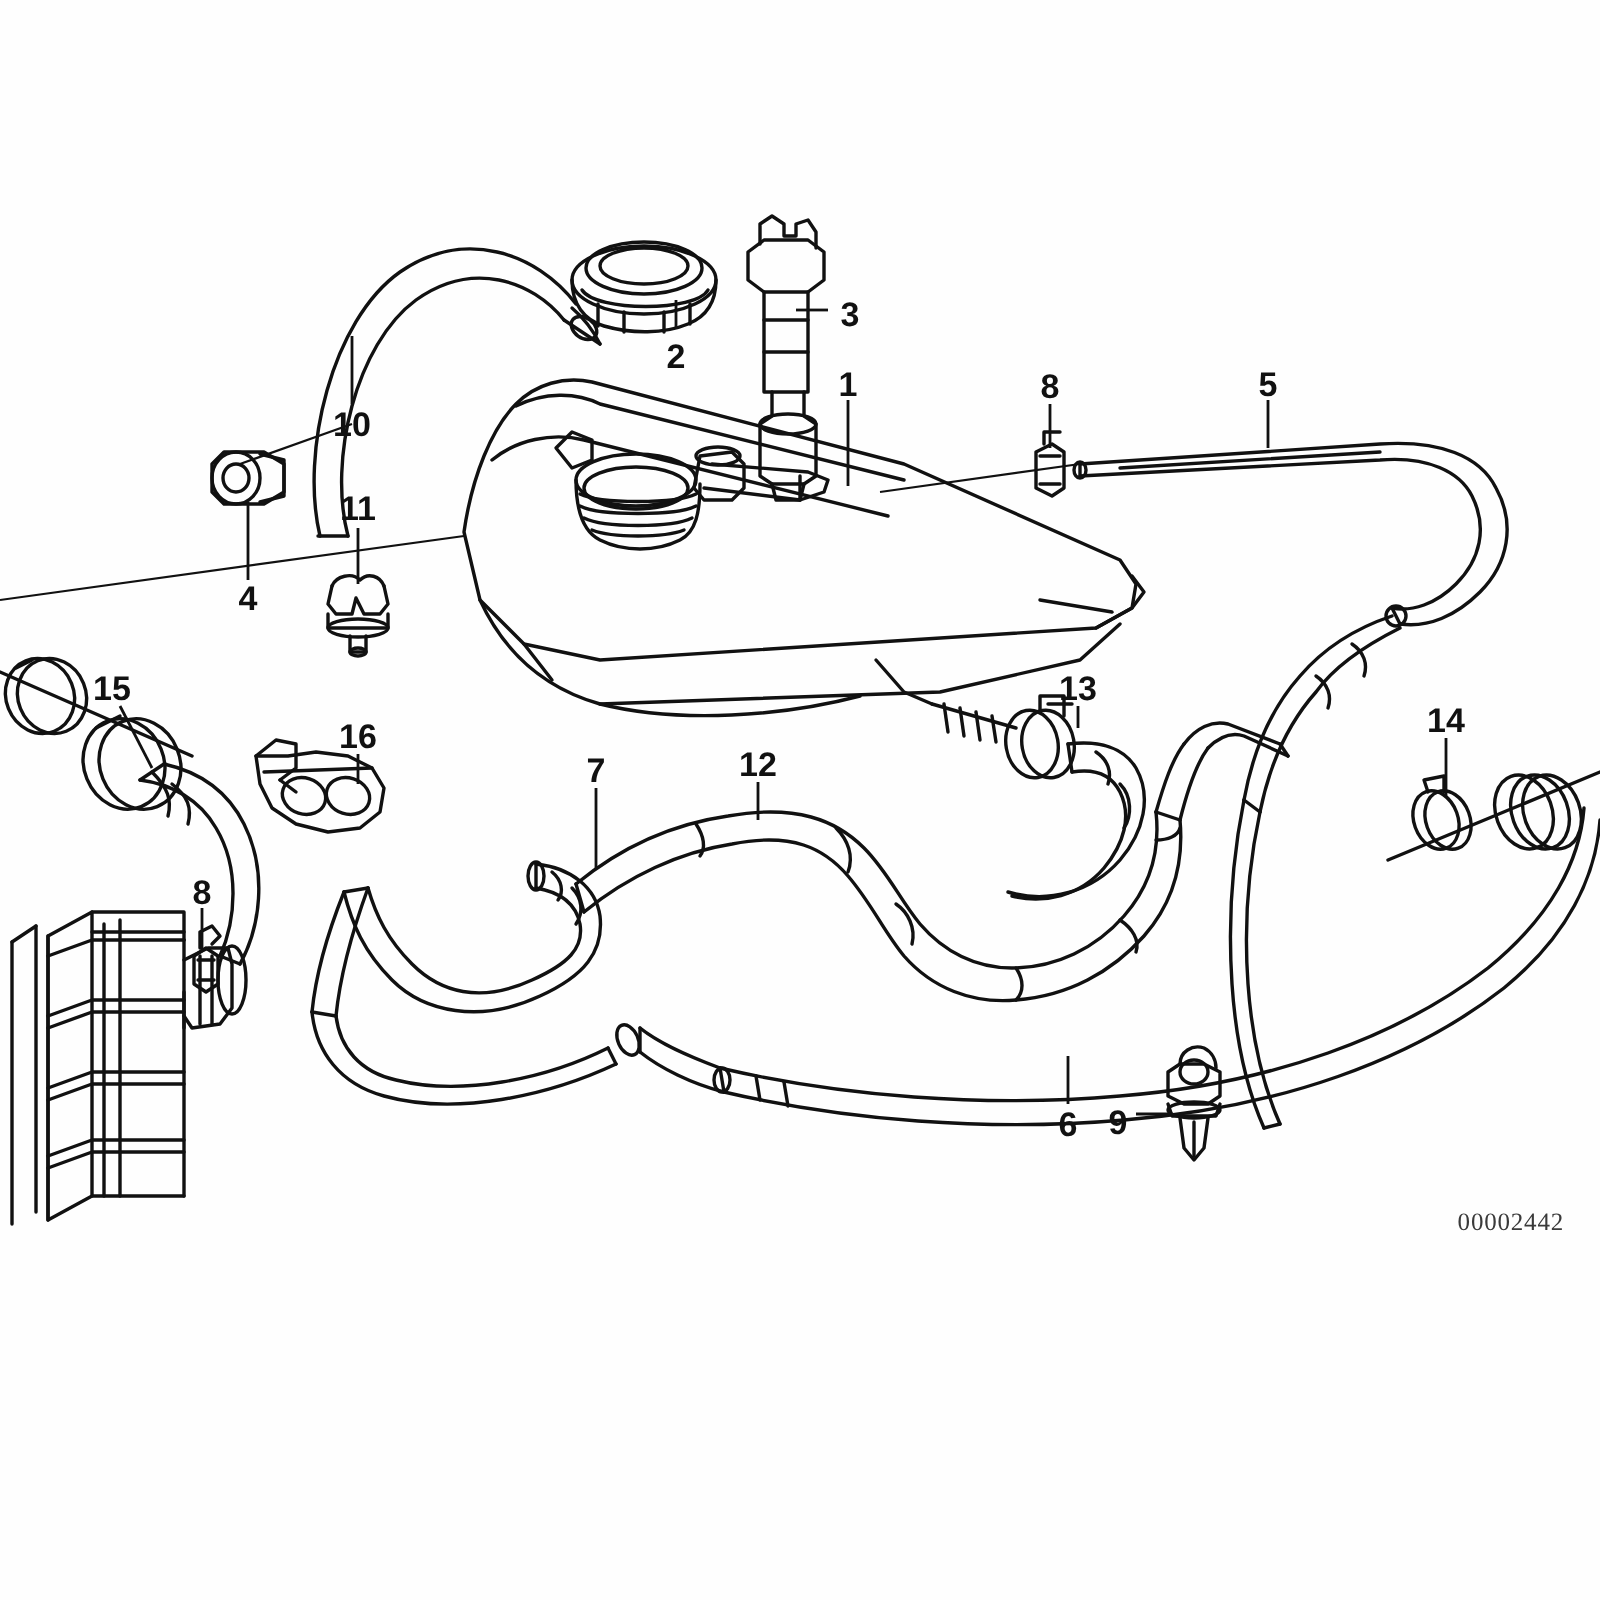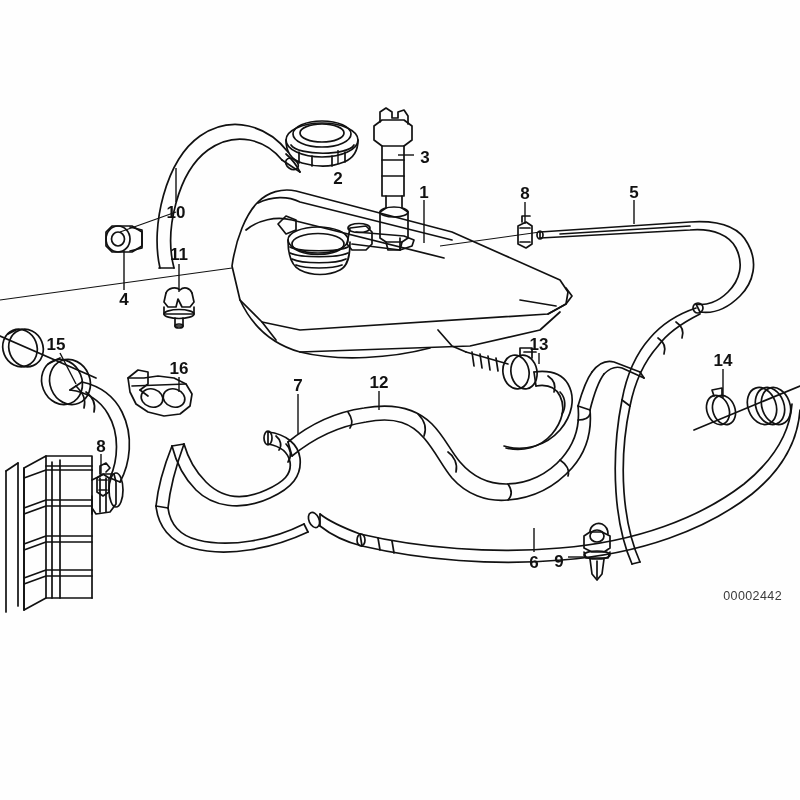--- a/index.html
+++ b/index.html
@@ -30,22 +30,22 @@
   .callout-label {
     font-family: "Liberation Sans", sans-serif;
     font-weight: bold;
     font-size: 17px;
     fill: #111111;
     text-anchor: middle;
   }
   .drawing-number {
     position: absolute;
     right: 18px;
-    top: 589px;
-    font-family: Liberation Sans, sans-serif;
+    top: 604px;
+    font-family: Liberation Serif, serif;
     font-size: 12.5px;
     color: #3a3a3a;
     letter-spacing: 0.4px;
     margin-left: 31px;
   }
   #footer-bar {
     position: absolute;
     left: 0;
     top: 700px;
     width: 800px;

